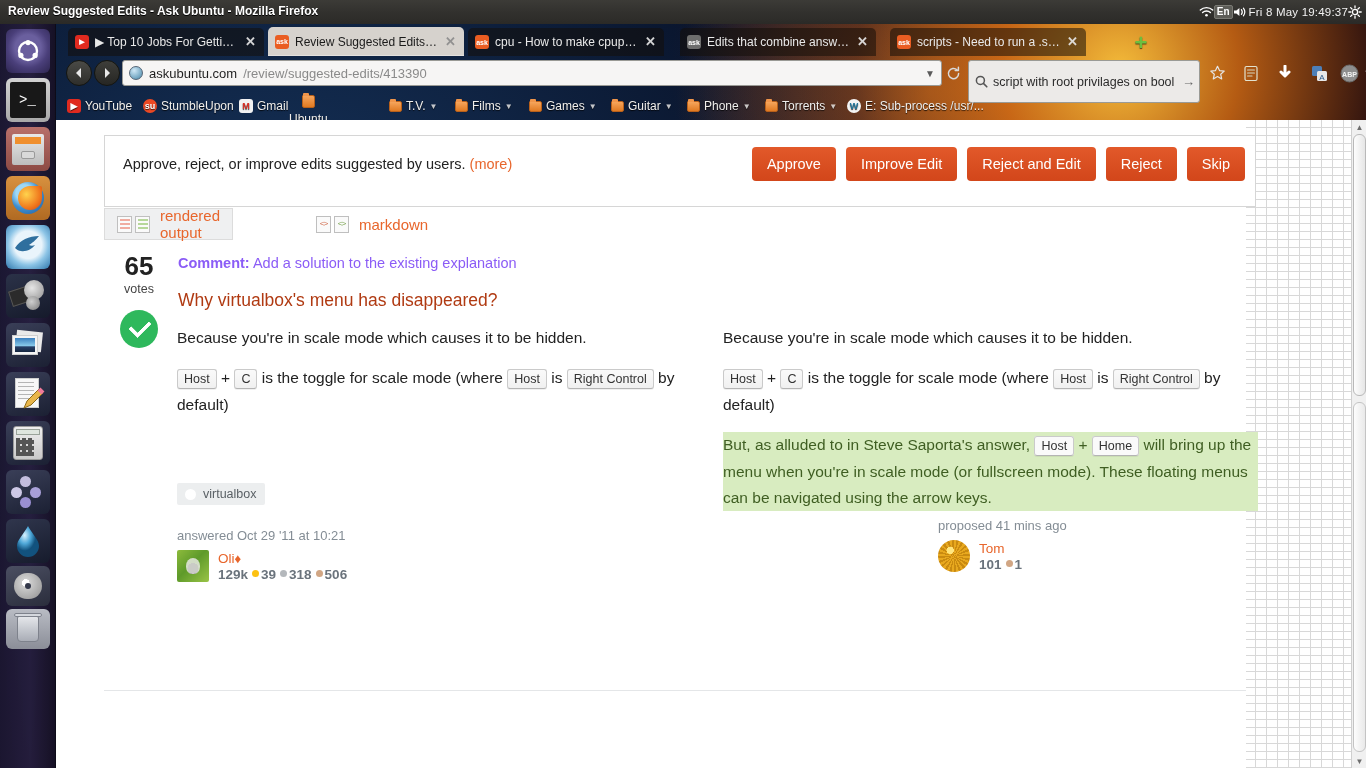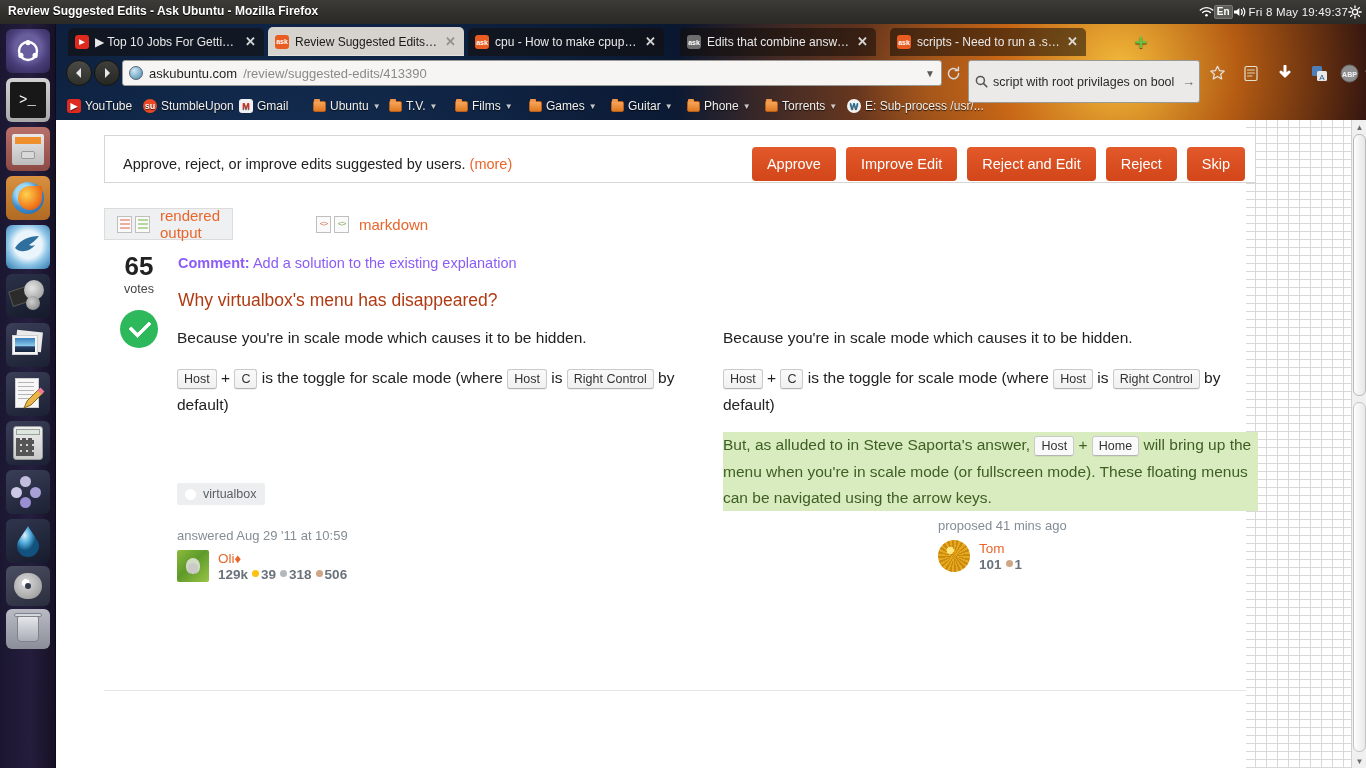--- a/index.html
+++ b/index.html
@@ -117,21 +117,21 @@
     display:flex; align-items:center; justify-content:center; font-size:8px; color:#6d6d6d; }
   #scrollbar .arrow.up { top:0; } #scrollbar .arrow.down { bottom:0; }
   #thumb { position:absolute; left:1px; top:14px; width:13px; height:262px;
     background:linear-gradient(90deg,#fdfdfd,#e6e6e6); border:1px solid #b9b9b9;
     border-radius:6px; }
   #thumb2 { position:absolute; left:1px; top:282px; width:13px; height:350px;
     background:linear-gradient(90deg,#fdfdfd,#e9e9e9); border:1px solid #c4c4c4;
     border-radius:6px; }
 
   
-  #reviewbar { position:absolute; left:48px; top:15px; width:1152px; height:48px;
+  #reviewbar { position:absolute; left:48px; top:15px; width:1152px; height:72px;
     border:1px solid #d6d6d6; background:#fff; }
   #reviewbar .blurb { position:absolute; left:18px; top:20px; font-size:14.5px; color:#222; }
   #reviewbar .blurb a { color:#e8662c; text-decoration:none; }
   #actions { position:absolute; right:10px; top:11px; display:flex; gap:10px; }
   .btn { background:linear-gradient(180deg,#e2592a 0%,#d2461a 100%);
     color:#fff; border:none; border-radius:4px; font-size:14.5px;
     padding:9px 15px; font-family:"Liberation Sans", sans-serif; cursor:pointer; }
 
   
   #viewtabs { position:absolute; left:48px; top:88px; height:32px; }
@@ -428,21 +428,21 @@
     <span>YouTube</span>
   </div>
   <div class="bm" style="left:84px;">
     <span class="bmicon" style="background:#eb4924;border-radius:7px;">su</span>
     <span>StumbleUpon</span>
   </div>
   <div class="bm" style="left:180px;">
     <span class="bmicon" style="background:#f2f2f2;color:#d93025;">M</span>
     <span>Gmail</span>
   </div>
-  <div class="bm" style="left:254px;">
+  <div class="bm" style="left:230px;flex-direction:column;">
     <span class="folder"></span>
     <span>Ubuntu</span>
     <span class="caret">▼</span>
   </div>
   <div class="bm" style="left:330px;">
     <span class="folder"></span>
     <span>T.V.</span>
     <span class="caret">▼</span>
   </div>
   <div class="bm" style="left:396px;">
@@ -543,21 +543,21 @@
     </div>
 
     <div id="tagrow">
       <span class="tag">
         <span class="tagdot"></span>
         <span>virtualbox</span>
       </span>
     </div>
 
     <div class="sigbox" id="sigLeft">
-      <div>answered Aug 29 '11 at 10:59</div>
+      <div>answered Oct 29 '11 at 10:21</div>
       <div class="sigline2">
         <span class="avatar av-oli"></span>
         <span>
           <span class="uname">Oli</span><span class="dia">♦</span>
           <div class="rep">
             <span>129k</span><span class="dotg"></span><span class="badge-g">39</span><span class="dots"></span><span class="badge-s">318</span><span class="dotb"></span><span class="badge-b">506</span>
           </div>
         </span>
       </div>
     </div>

